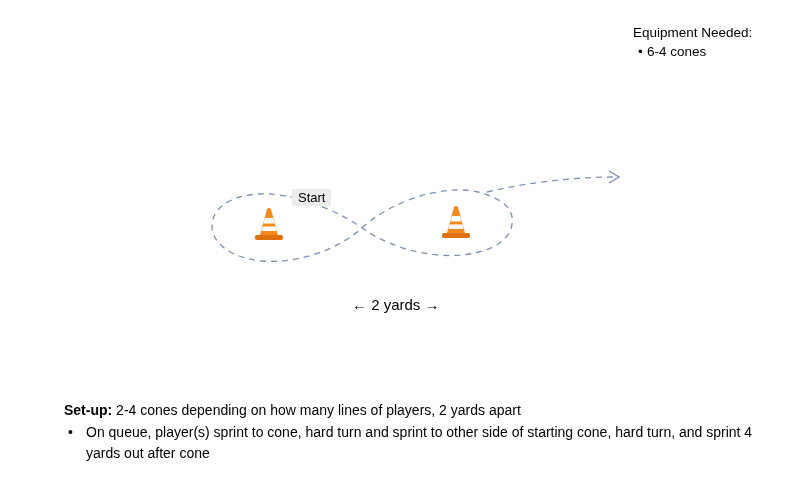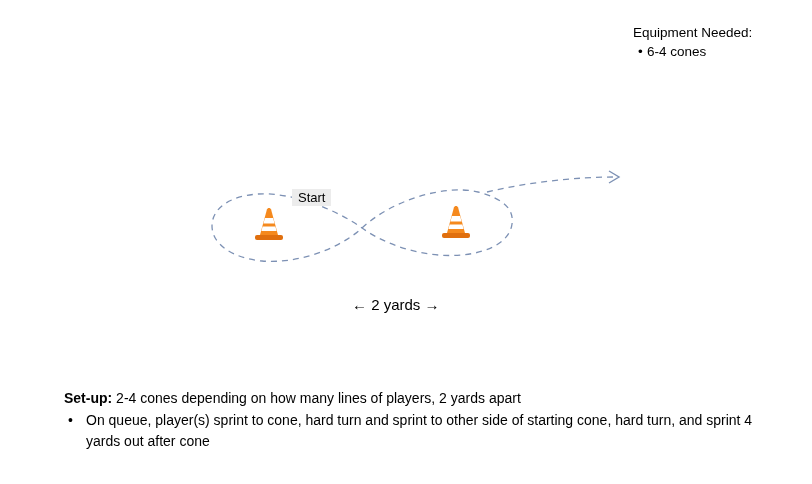--- a/index.html
+++ b/index.html
@@ -65,21 +65,21 @@
   .distance {
     left: 352px;
     top: 296px;
     font-size: 15px;
     white-space: nowrap;
   }
 
   
   .instructions {
     left: 64px;
-    top: 388px;
+    top: 400px;
     width: 715px;
     font-size: 14px;
     line-height: 21.5px;
   }
   .inst-bullet-row { display: flex; }
   .inst-bullet { width: 22px; padding-left: 4px; flex: none; }
   .bold { font-weight: bold; }
   .pre { white-space: pre-wrap; }
 </style>
 </head>

